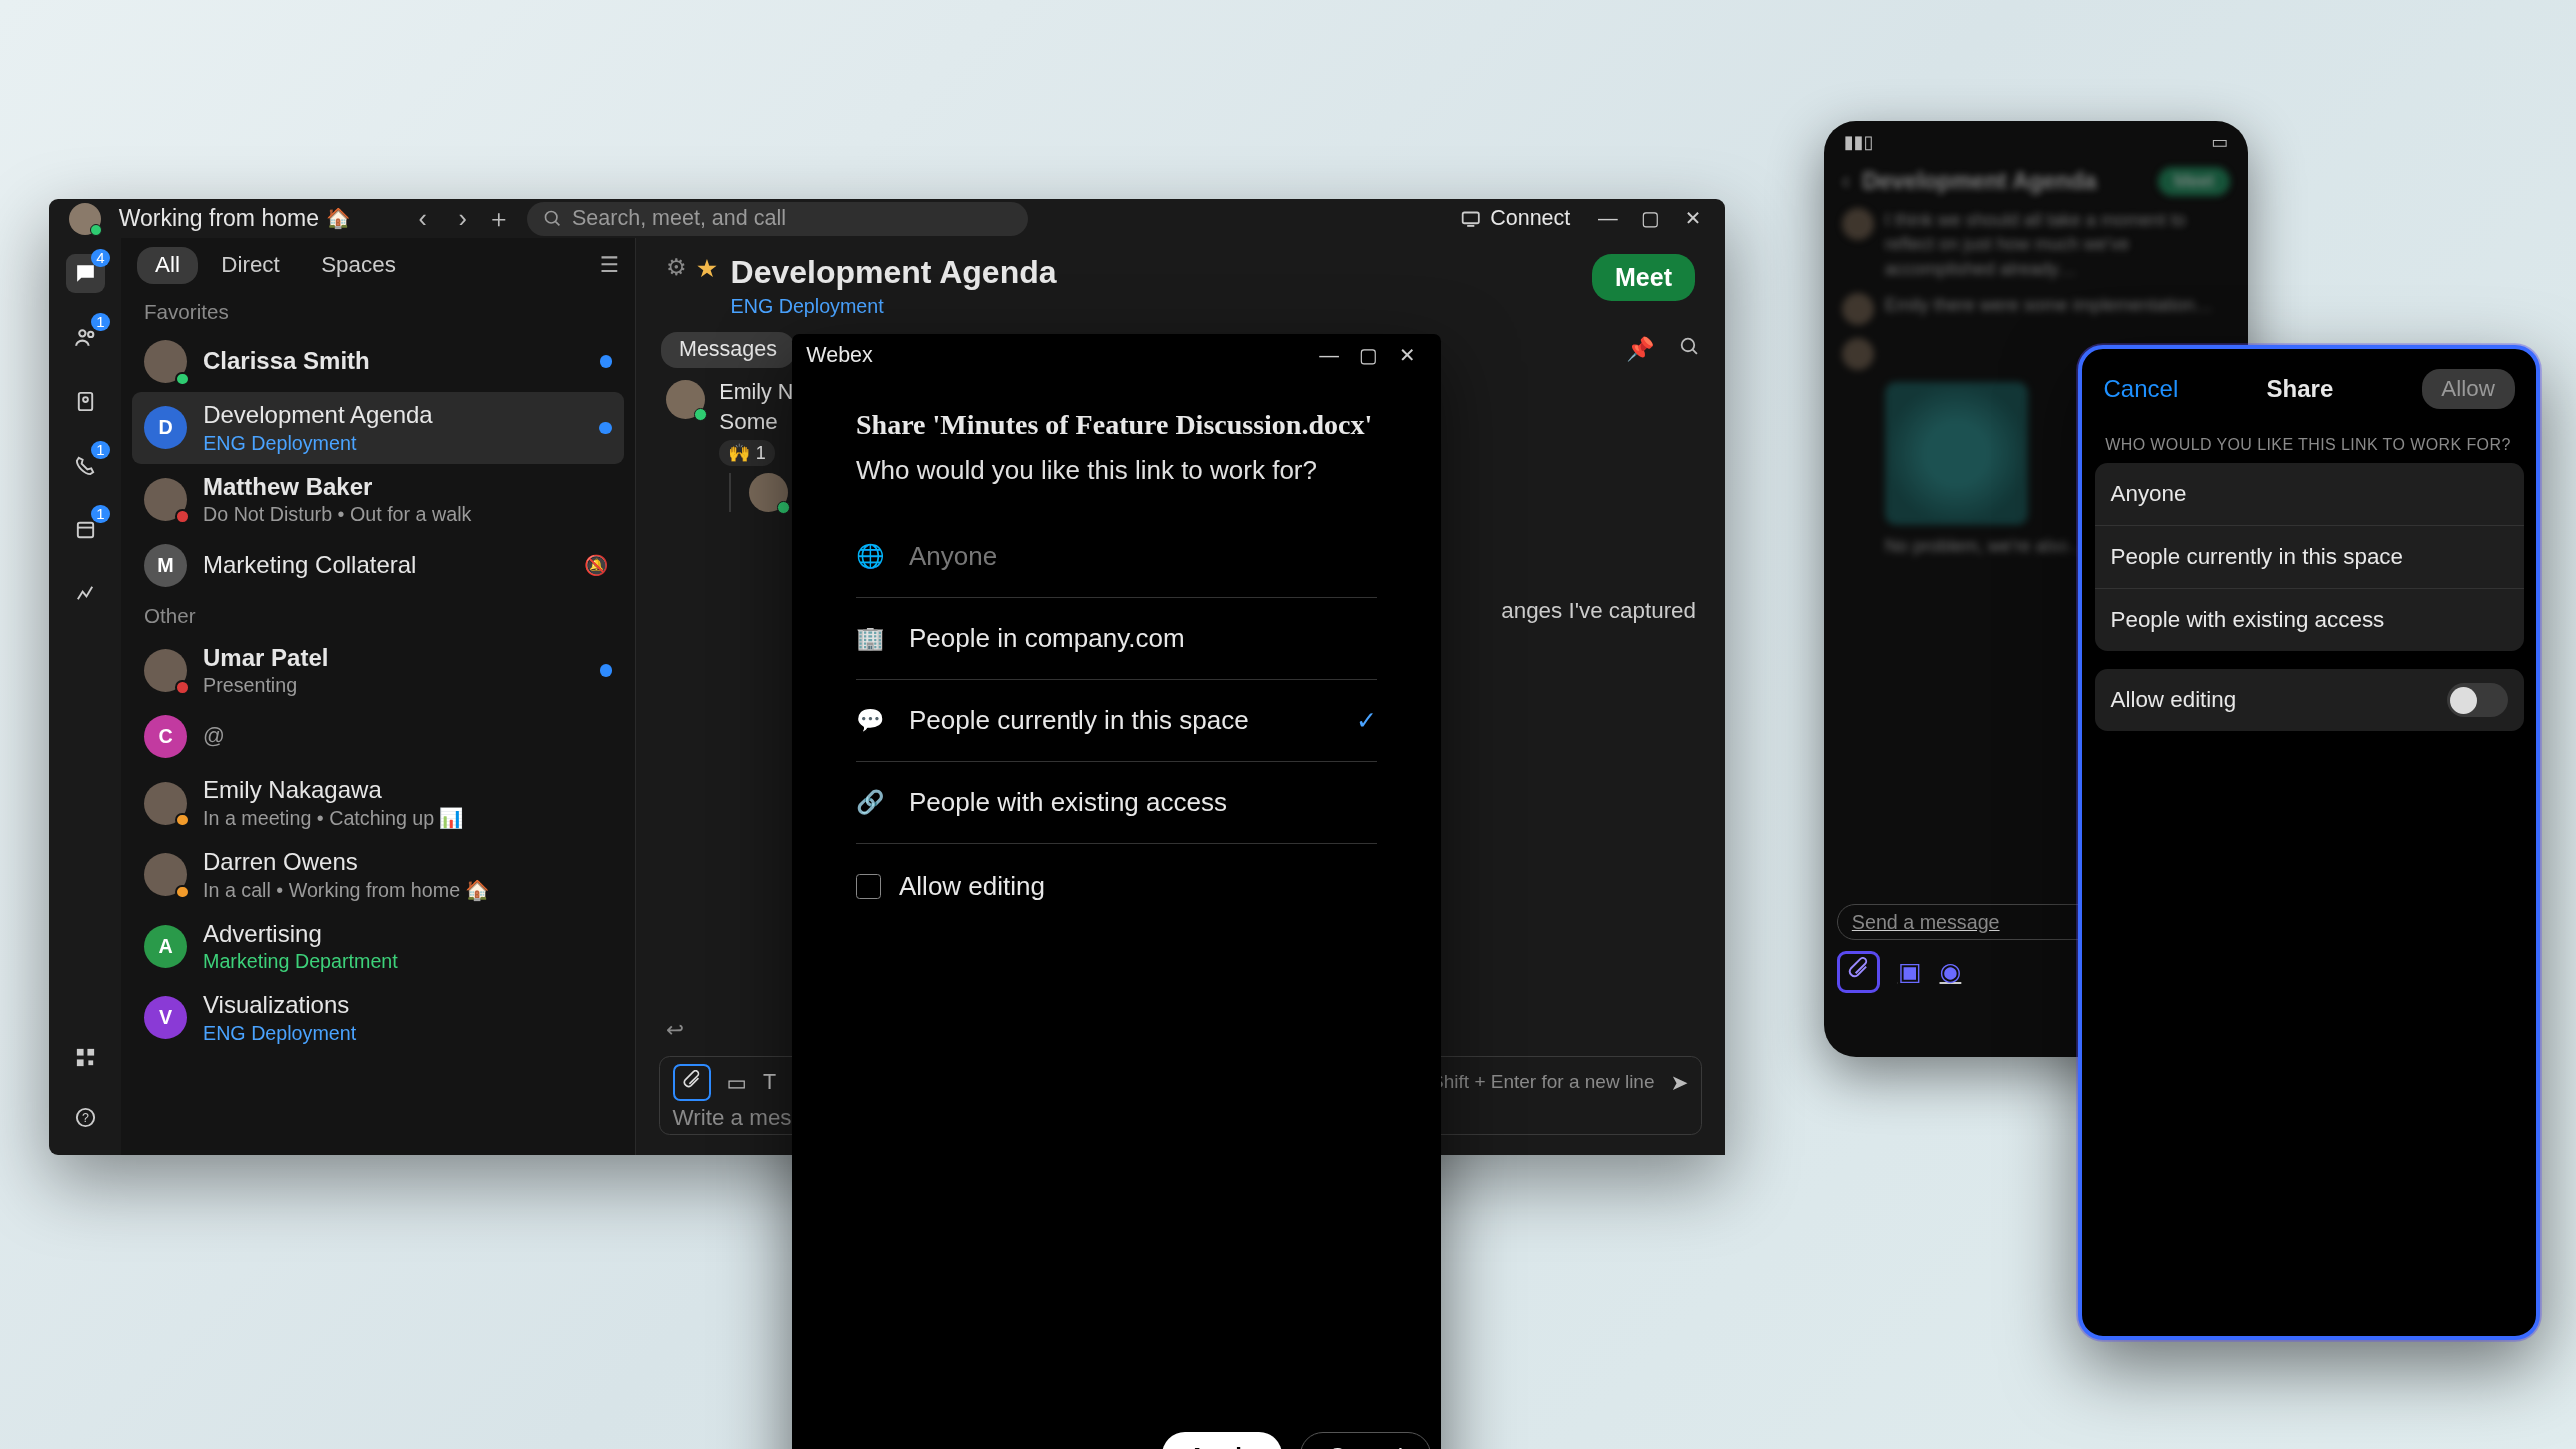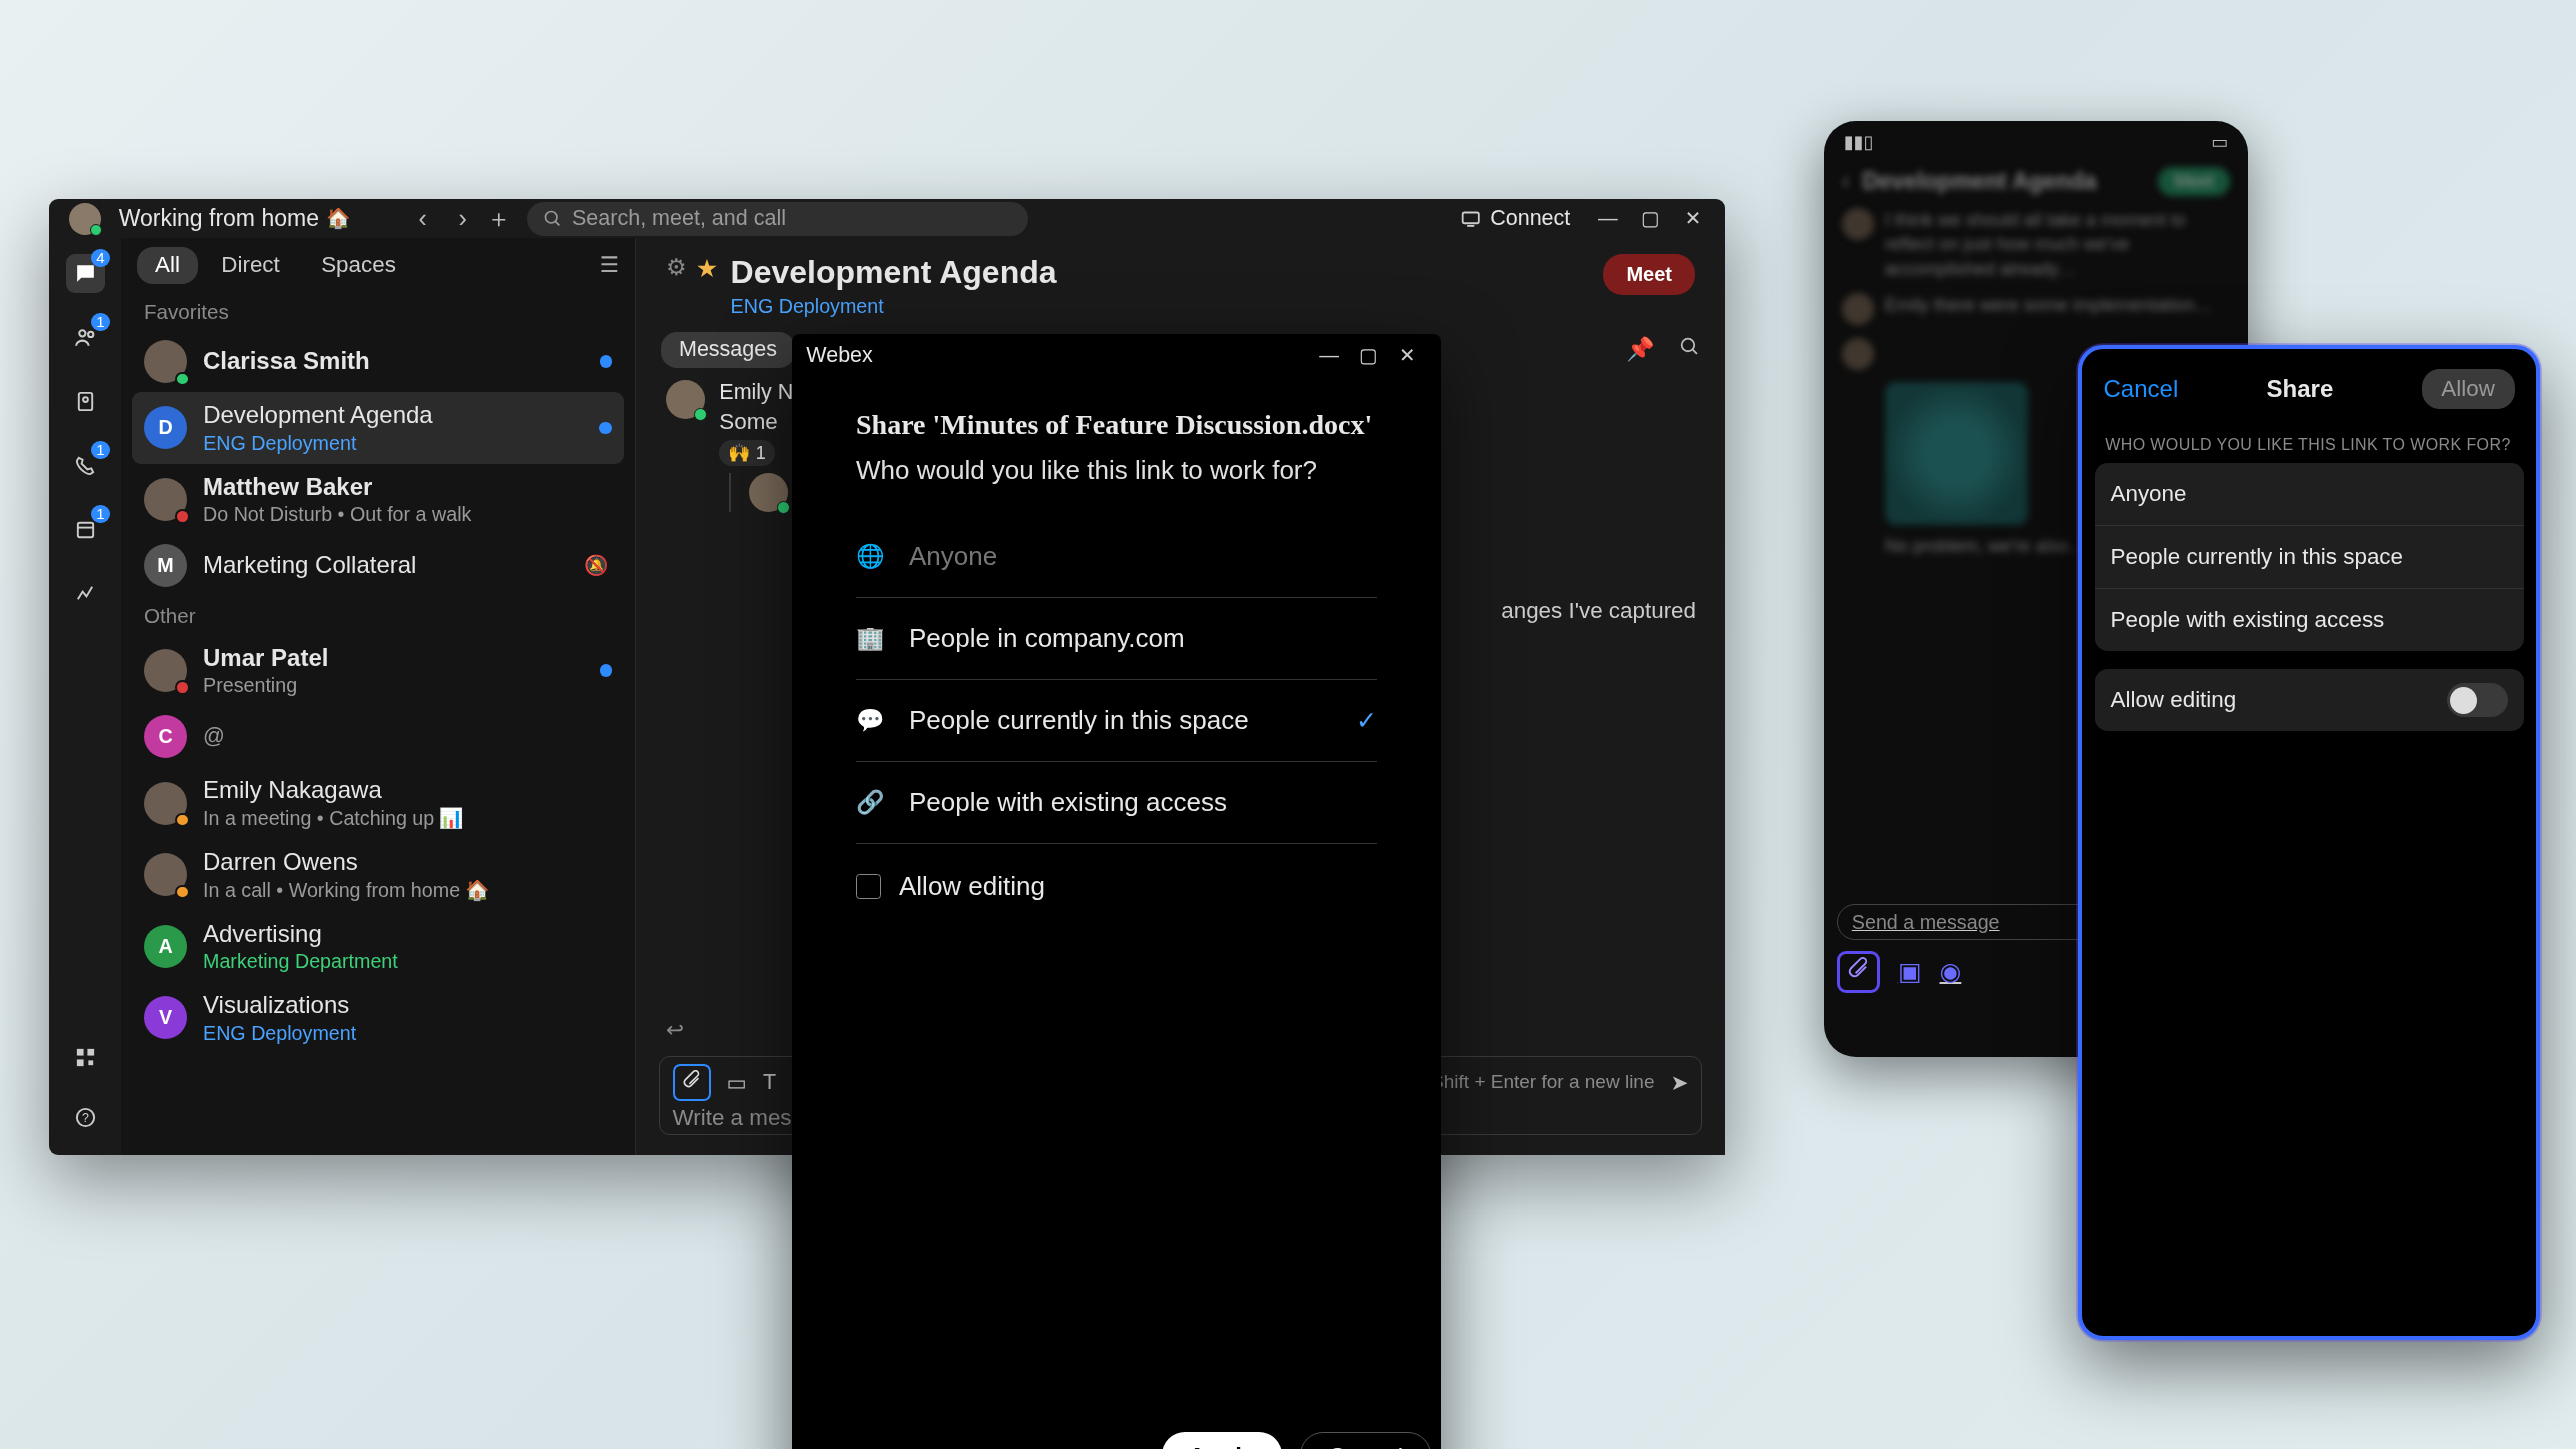--- a/index.html
+++ b/index.html
@@ -56,21 +56,21 @@
   .muteicon{color:#777;font-size:19.7px;margin-right:3.6px;}
   .aticon{color:#999;font-size:21.5px;margin-right:3.6px;}
 
   
   .main { flex:1; background:#1a1a1a; display:flex; flex-direction:column; position:relative;}
   .chathead{ padding:16px 30px 9px; display:flex; align-items:flex-start;}
   .chathead .gear{color:#888;margin-right:9px;font-size:23px;}
   .chathead .star{color:#f2b84b;margin-right:12.5px;font-size:25px;}
   .chathead h1{font-size:32px;font-weight:600;}
   .chathead .team{font-size:19.7px;color:#4aa3ff;margin-top:3.6px;}
-  .meetbtn{ margin-left:auto; background:#7f1d1d;color:#fff;padding:9px 23px;border-radius:19.7px;border:none;font-size:20px;font-weight:600;}
+  .meetbtn{ margin-left:auto; background:#15803d;color:#fff;padding:9px 23px;border-radius:19.7px;border:none;font-size:25px;font-weight:600;}
   .chattabs{ padding:5.4px 25px 12.5px; display:flex; align-items:center; gap:12.5px;}
   .chattabs .msgtab{background:#3a3a3a;padding:5.4px 18px;border-radius:16px;font-size:21.5px;}
   .chattabs .tabicons{margin-left:auto;display:flex;gap:23px;color:#bbb;font-size:23px;}
   .messages{ flex:1; padding:0 30px; overflow:hidden; position:relative;}
   .msg{ display:flex; gap:14.3px; margin-bottom:7.2px;}
   .msg .mav{width:39px;height:39px;border-radius:50%;background:#7a6a5a;flex-shrink:0;position:relative;}
   .msg .mav::after{content:"";position:absolute;right:-1.8px;bottom:-1.8px;width:10.7px;height:10.7px;border-radius:50%;background:#2ecc71;border:1.8px solid #1a1a1a;}
   .msg .mtxt .sender{font-size:21.5px;}
   .msg .mtxt .body{font-size:22.4px;color:#ddd;margin-top:3.6px;}
   .react{display:inline-flex;align-items:center;gap:5.4px;background:#2c2c2c;border-radius:12.5px;padding:1.8px 9px;font-size:18px;margin-top:5.4px;}

